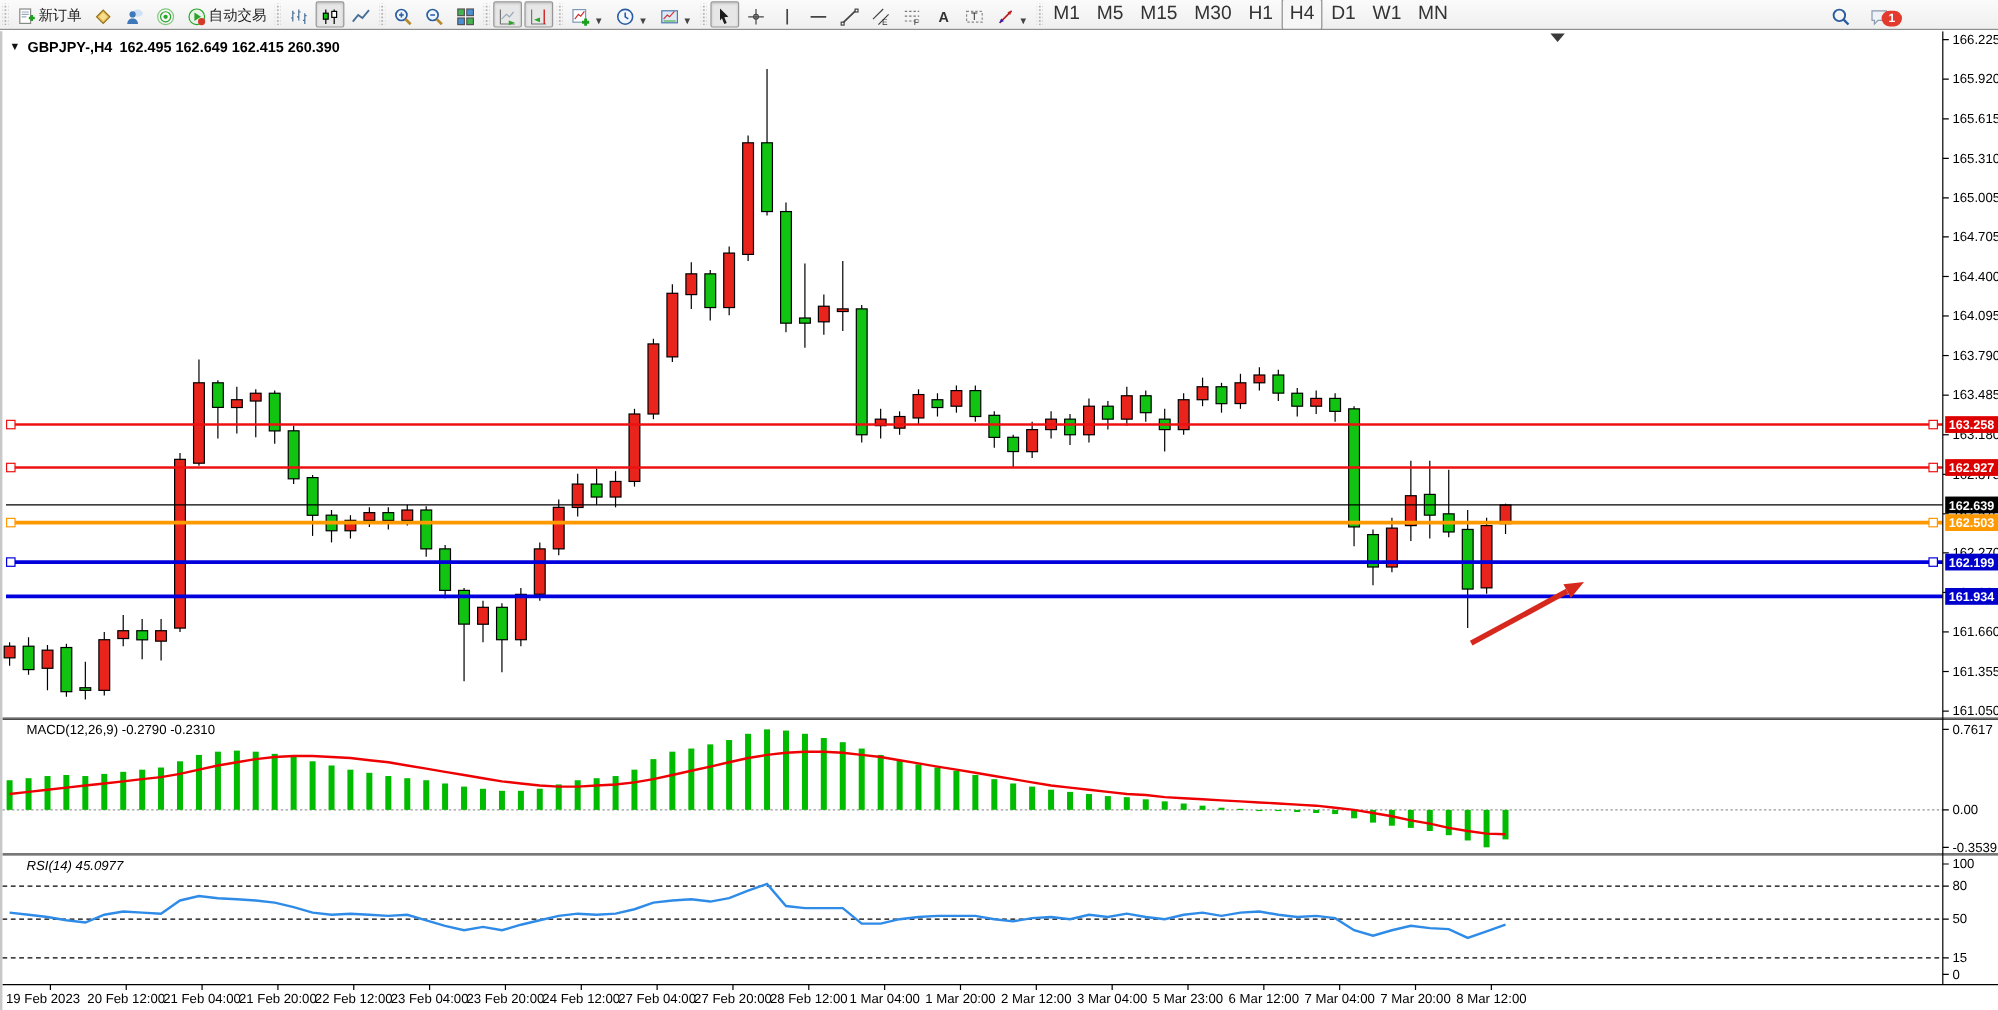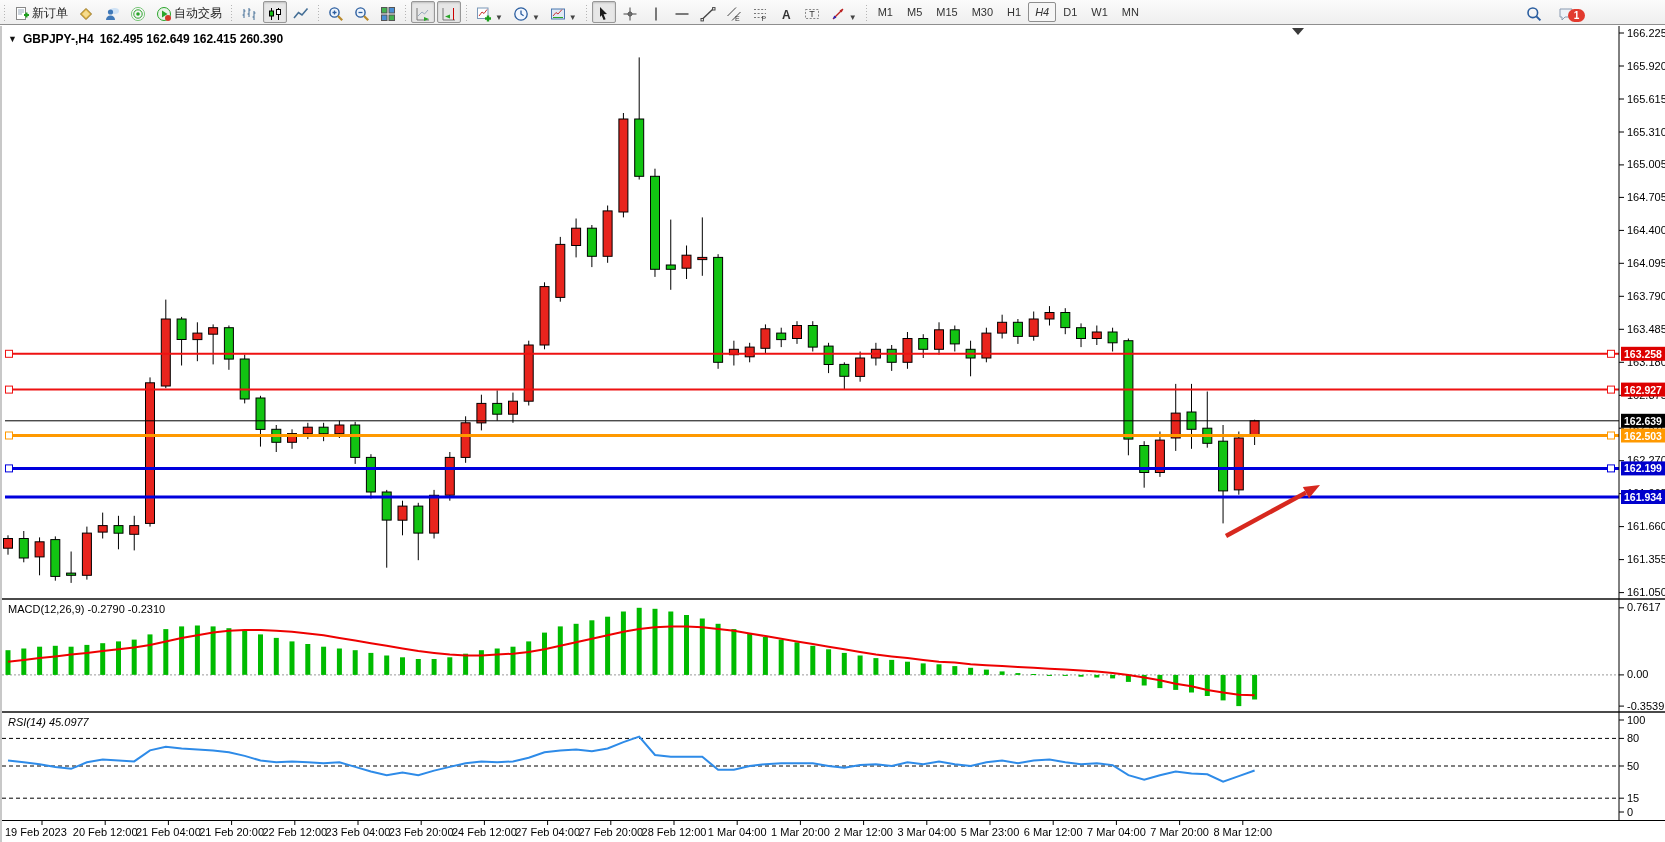--- a/index.html
+++ b/index.html
@@ -4,30 +4,30 @@
 <style>
   html,body{margin:0;padding:0;background:#fff;font-family:"Liberation Sans",sans-serif;}
   #app{position:relative;width:1665px;height:842px;overflow:hidden;background:#fff;}
   
   #toolbar{position:absolute;left:0;top:0;width:1665px;height:25px;background:linear-gradient(#fbfbfb,#efefef);border-bottom:1px solid #8e8e8e;display:flex;align-items:center;padding:0;box-sizing:border-box;}
   .grip{width:5px;height:18px;margin:0 2px;background-image:radial-gradient(#b5b5b5 35%,transparent 36%);background-size:3px 3px;background-position:1px 1px;}
   .tbtn{display:inline-flex;align-items:flex-end;gap:2px;height:20px;padding:0 3px;margin:0 1px;border:1px solid transparent;border-radius:2px;font-size:12px;color:#222;cursor:default;}
   .tbtn.pressed{border:1px solid #979797;background:#e7e7e7;box-shadow:inset 0 1px 2px rgba(0,0,0,.18);}
   .tbtn svg{display:block;}
   .dd{font-size:8px;color:#444;margin-left:1px;}
-  .tf{font-size:11px;color:#333;padding:3px 6px;margin:0;border:1px solid transparent;border-radius:2px;}
-  .tf.active{border:1px solid #8f8f8f;background:#f6f6f6;font-style:italic;}
+  .tf{font-size:16px;color:#333;padding:3px 6px;margin:0;border:1px solid transparent;border-radius:2px;}
+  .tf.active{border:1px solid #8f8f8f;background:#f6f6f6;}
   #tb-right{margin-left:auto;display:flex;align-items:center;gap:6px;padding-right:86px;}
   .badge{position:absolute;margin-left:10px;margin-top:-14px;min-width:13px;height:13px;border-radius:7px;background:#e23a2e;color:#fff;font-size:10px;font-weight:bold;text-align:center;line-height:13px;padding:0 2px;}
   
   #chartwin{position:absolute;left:0;top:26px;width:1665px;height:816px;background:#fff;border-left:2px solid #c8c8c8;box-sizing:border-box;}
   #chartsvg{position:absolute;left:0;top:0;}
   #title{position:absolute;left:6px;top:6px;font-size:12px;font-weight:bold;color:#000;display:flex;align-items:center;gap:6px;}
   #title .winarrow{font-size:9px;color:#111;}
-  .indlabel{position:absolute;left:6px;font-size:11px;color:#000;}
+  .indlabel{position:absolute;left:20px;font-size:11px;color:#000;}
   #macdlabel{top:577px;}
   #rsilabel{top:690px;font-style:italic;}
 </style>
 </head>
 <body>
 <div id="app">
 
   <div id="toolbar">
       <span class="grip"></span>
       <span class="tbtn">

